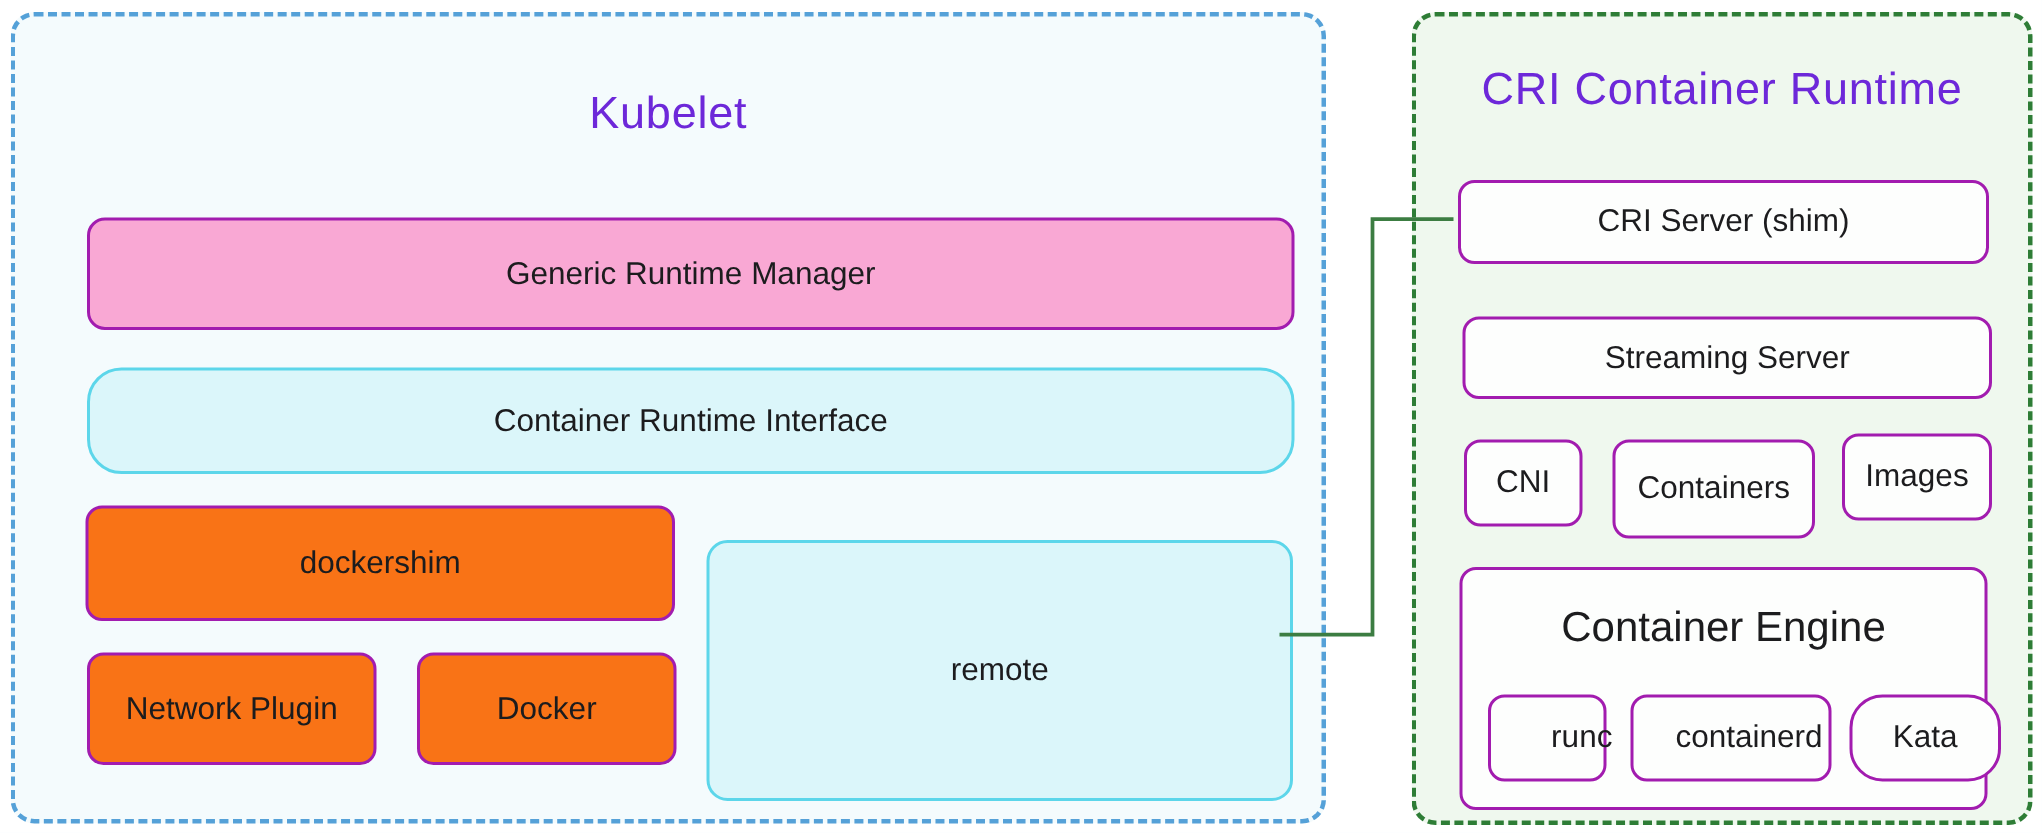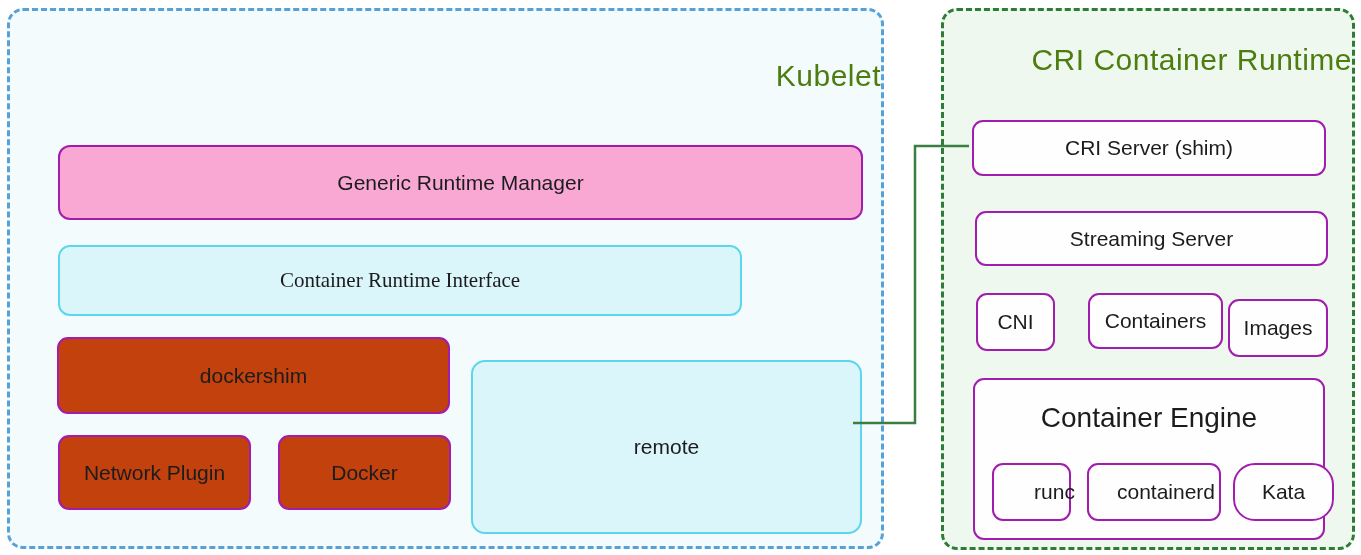--- a/index.html
+++ b/index.html
@@ -25,54 +25,54 @@
     border: 3px dashed #55a1d8;
   }
   .cri-group {
     left: 941px; top: 8px; width: 414px; height: 542px;
     background: #eff8ee;
     border: 3px dashed #2e7d36;
   }
   .group-title {
     position: absolute;
     left: 0; width: 100%;
-    text-align: right;
+    text-align: center;
     font-size: 30px;
     font-weight: 400;
-    color: #4d7c0f;
+    color: #6d28d9;
     letter-spacing: 0.5px;
   }
   .kubelet-title { top: 48px; }
   .cri-title { top: 32px; }
   .dbox {
     position: absolute;
     display: flex;
     align-items: center;
     justify-content: center;
     font-size: 21px;
     color: #1c1c1e;
     border: 2px solid #a21caf;
     border-radius: 11px;
     background: #fdfefd;
   }
   .fill-lavender { background: #f9a8d4; }
   .fill-cyan { background: #dbf6fa; border-color: #5cd6ea; }
-  .fill-lightgreen { background: #c2410c; }
+  .fill-lightgreen { background: #f97316; }
   .fill-white { background: #fdfefd; }
   .grm { left: 48px; top: 134px; width: 805px; height: 75px; border-radius: 12px; }
-  .cri-interface { left: 48px; top: 234px; width: 684px; height: 71px; border-radius: 12px; font-family: Liberation Serif, serif; }
+  .cri-interface { left: 48px; top: 234px; width: 805px; height: 71px; border-radius: 23px; }
   .dockershim { left: 47px; top: 326px; width: 393px; height: 77px; }
   .network-plugin { left: 48px; top: 424px; width: 193px; height: 75px; }
   .docker { left: 268px; top: 424px; width: 173px; height: 75px; }
   .remote { left: 461px; top: 327px; width: 391px; height: 174px; border-radius: 14px; margin-top: 22px; }
   .cri-server { left: 28px; top: 109px; width: 354px; height: 56px; }
   .streaming-server { left: 31px; top: 200px; width: 353px; height: 55px; }
   .cni { left: 32px; top: 282px; width: 79px; height: 58px; }
-  .containers { left: 131px; top: 282px; width: 135px; height: 56px; margin-left: 13px; }
-  .images { left: 284px; top: 288px; width: 100px; height: 58px; }
+  .containers { left: 131px; top: 282px; width: 135px; height: 66px; }
+  .images { left: 284px; top: 278px; width: 100px; height: 58px; }
   .container-engine {
     left: 29px; top: 367px; width: 352px; height: 162px;
     display: block;
   }
   .container-engine-label {
     position: absolute;
     left: 0; top: 22px; width: 100%;
     text-align: center;
     font-size: 28px;
   }

